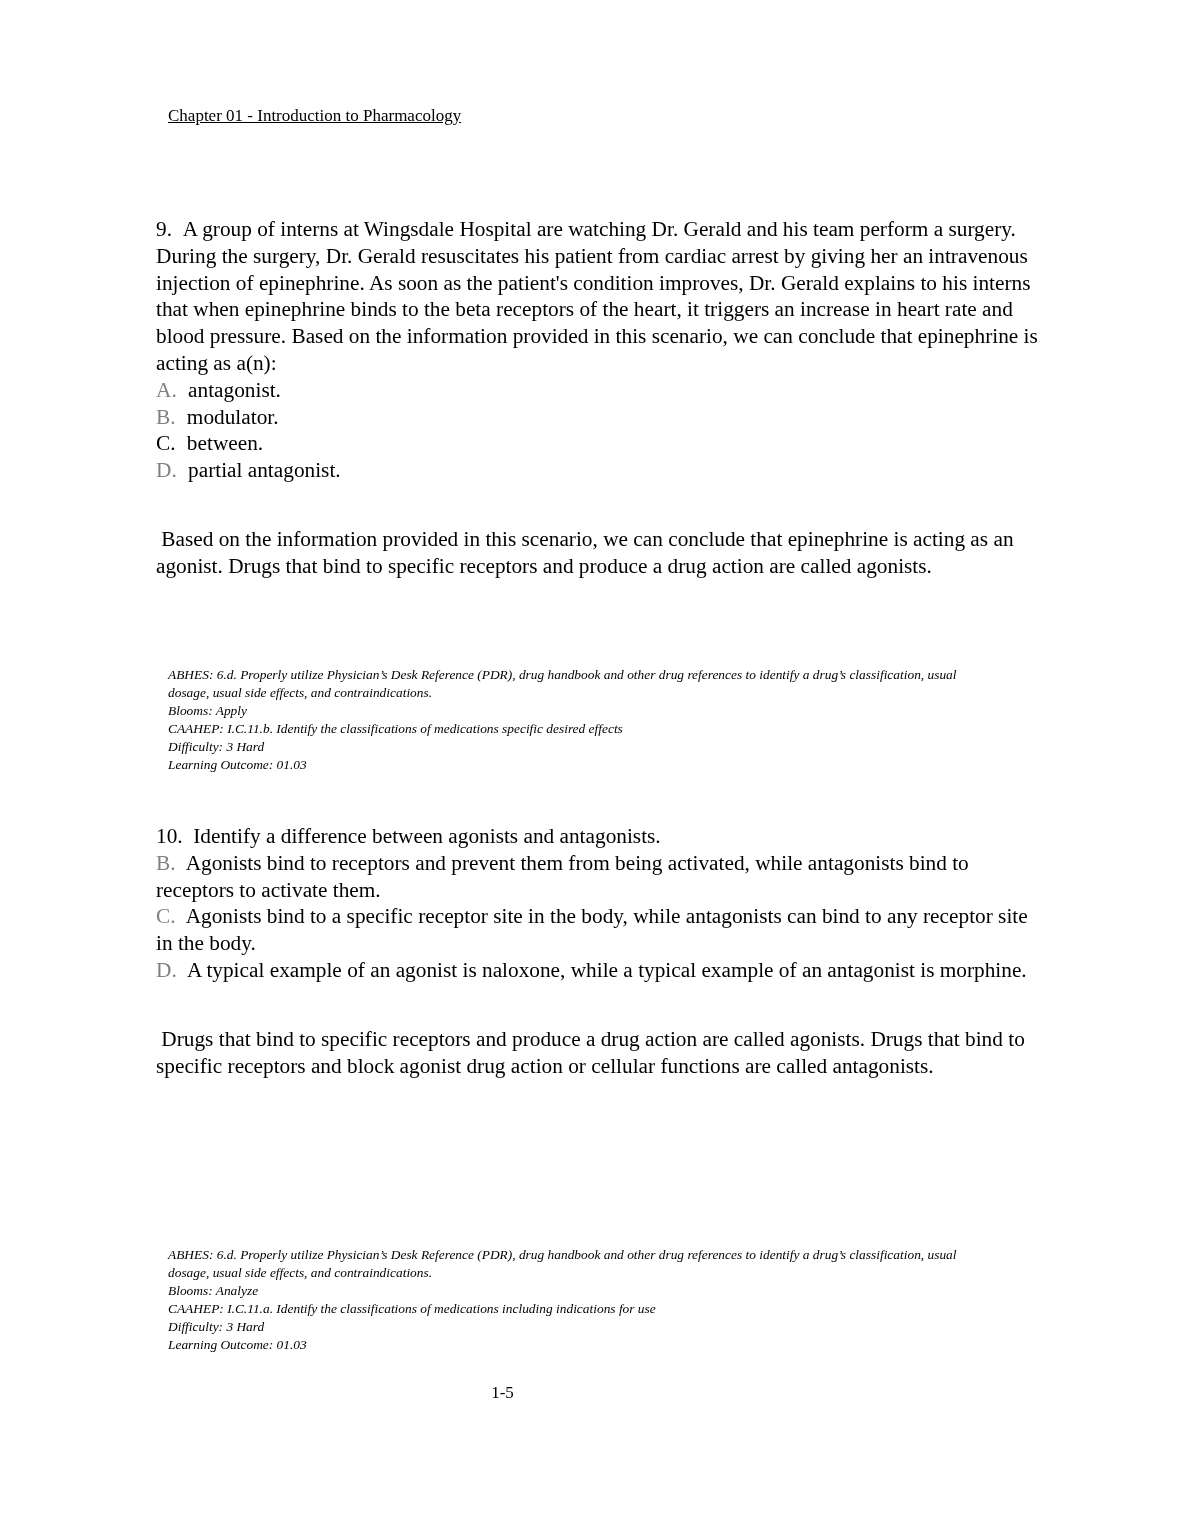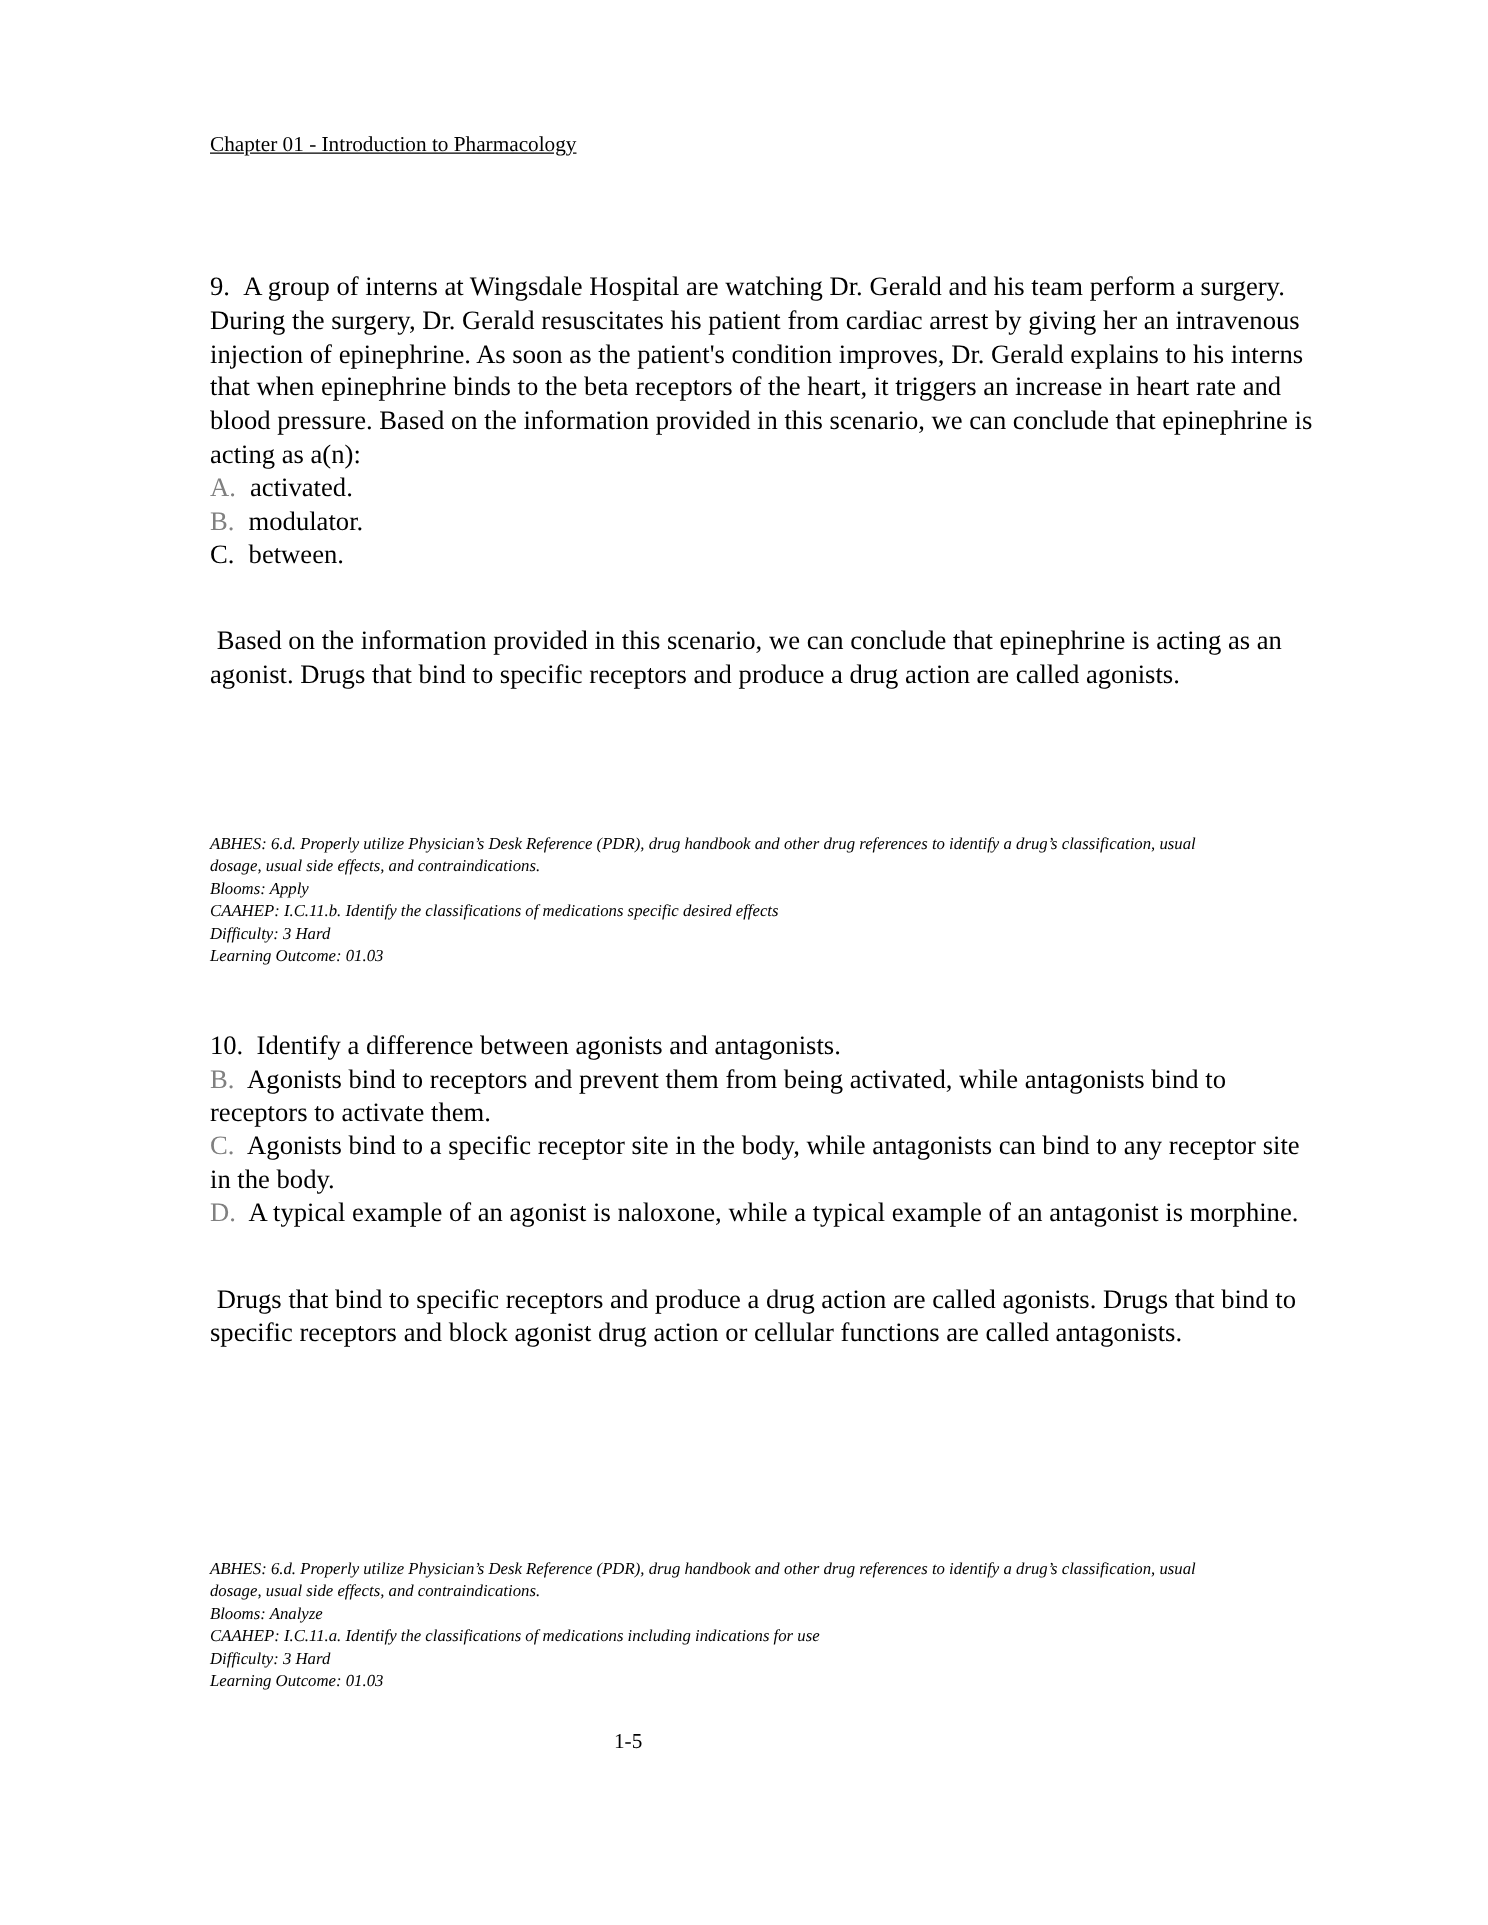--- a/index.html
+++ b/index.html
@@ -4,44 +4,45 @@
 <style>
   html, body { margin: 0; padding: 0; background: #ffffff; }
   body {
     width: 1190px; height: 1540px; position: relative; overflow: hidden;
     font-family: "Liberation Serif", "DejaVu Serif", serif; color: #000;
   }
   .header {
     position: absolute; left: 168px; top: 106px;
     font-size: 17px; line-height: 20px; text-decoration: underline;
   }
-  .q-block { position: absolute; left: 168px; width: 890px; }
+  .q-block { position: absolute; left: 156px; width: 890px; }
   .q-text, .opt, .expl { font-size: 21.3px; line-height: 26.8px; }
   .opt .letter.dim { color: #808080; }
   .opt .letter { margin-right: 6px; }
   .expl { margin-top: 42px; }
   .meta {
     position: absolute; left: 168px; width: 830px;
     font-style: italic; font-size: 13.4px; line-height: 18px;
   }
   .footer {
     position: absolute; left: 0; width: 1005px; top: 1383px;
     text-align: center; font-size: 17px; line-height: 20px;
   }
 </style>
 </head>
 <body>
 
 <div class="header">Chapter 01 - Introduction to Pharmacology</div>
 
 <div class="q-block" style="top:216px;">
   <div class="q-text"><span>9.</span>&nbsp;&nbsp;<span>A group of interns at Wingsdale Hospital are watching Dr. Gerald and his team perform a surgery. During the surgery, Dr. Gerald resuscitates his patient from cardiac arrest by giving her an intravenous injection of epinephrine. As soon as the patient's condition improves, Dr. Gerald explains to his interns that when epinephrine binds to the beta receptors of the heart, it triggers an increase in heart rate and blood pressure. Based on the information provided in this scenario, we can conclude that epinephrine is acting as a(n):</span></div>
-  <div class="opt"><span class="letter dim">A.</span> <span>activated.</span></div>
+  <div class="opt"><span class="letter dim">A.</span> <span>antagonist.</span></div>
   <div class="opt"><span class="letter dim">B.</span> <span>modulator.</span></div>
   <div class="opt"><span class="letter">C.</span> <span>between.</span></div>
+  <div class="opt"><span class="letter dim">D.</span> <span>partial antagonist.</span></div>
   <div class="expl">&nbsp;<span>Based on the information provided in this scenario, we can conclude that epinephrine is acting as an agonist. Drugs that bind to specific receptors and produce a drug action are called agonists.</span></div>
 </div>
 
 <div class="meta" style="top:666px;">
   <div>ABHES: 6.d. Properly utilize Physician’s Desk Reference (PDR), drug handbook and other drug references to identify a drug’s classification, usual dosage, usual side effects, and contraindications.</div>
   <div>Blooms: Apply</div>
   <div>CAAHEP: I.C.11.b. Identify the classifications of medications specific desired effects</div>
   <div>Difficulty: 3 Hard</div>
   <div>Learning Outcome: 01.03</div>
 </div>

